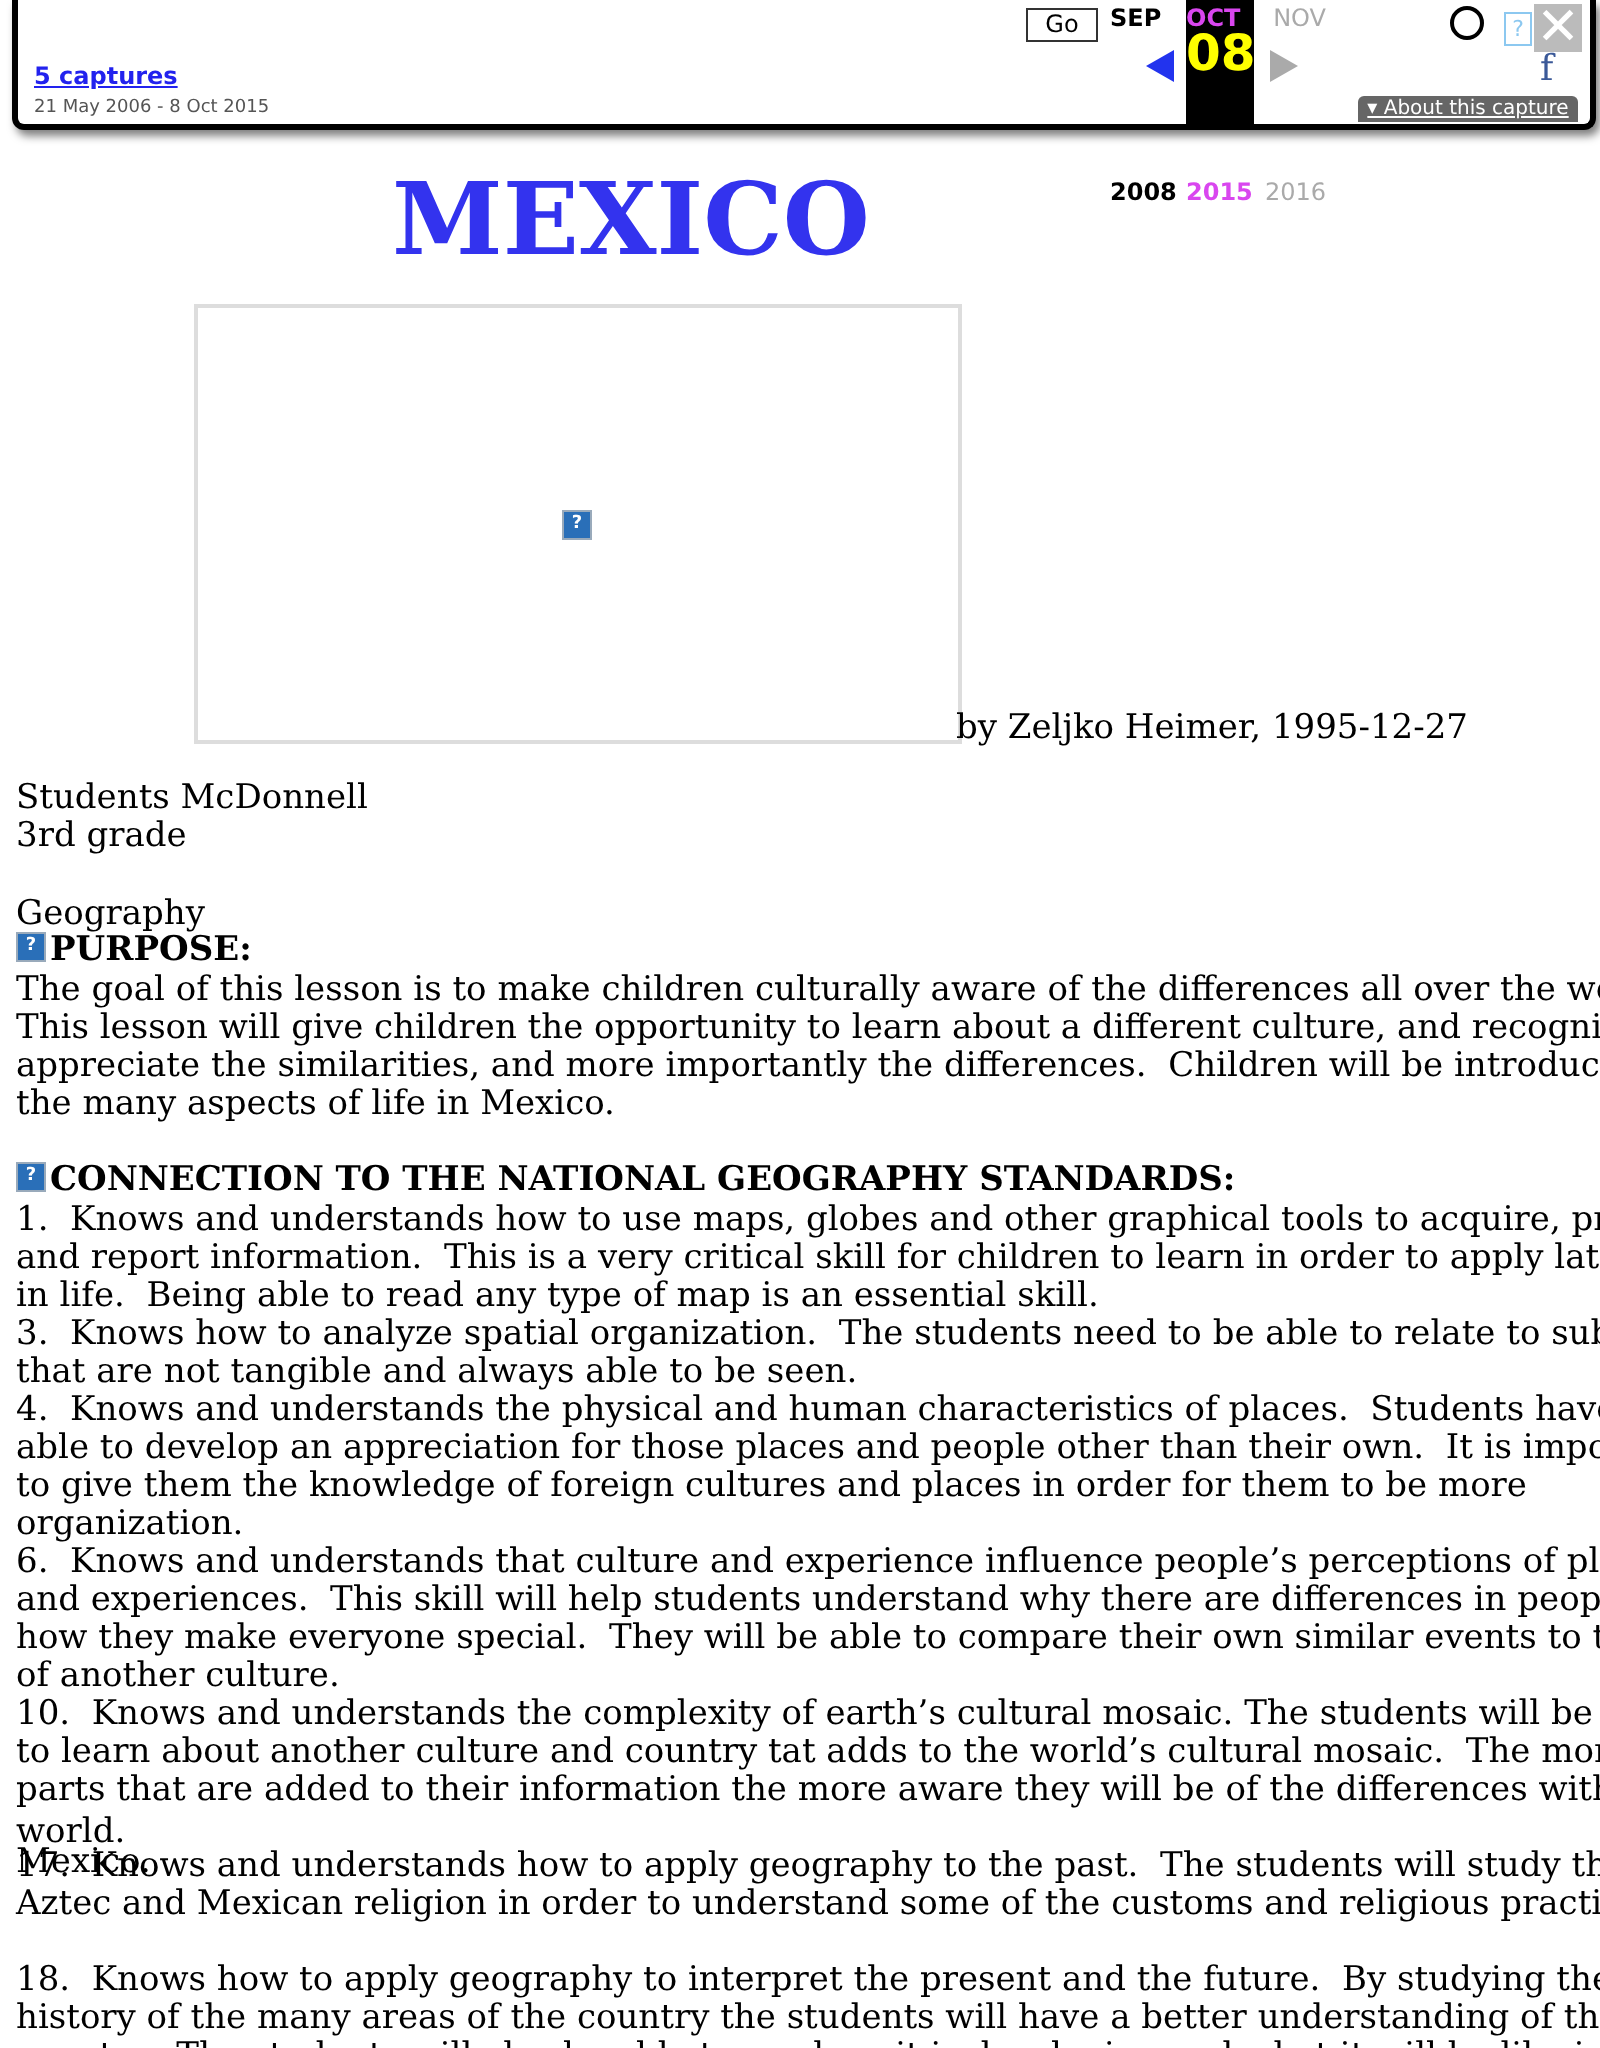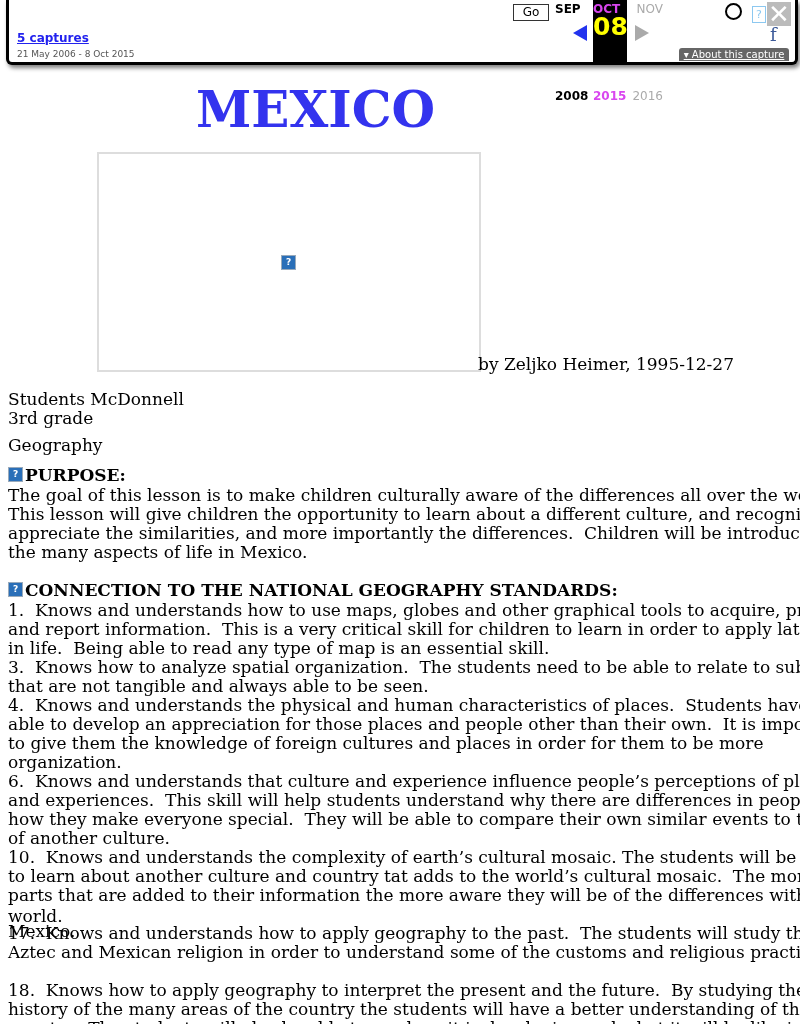--- a/index.html
+++ b/index.html
@@ -82,21 +82,21 @@
 
 <div class="title">MEXICO</div>
 
 <div class="img-box">
   <div class="broken">?</div>
 </div>
 <div class="byline">by Zeljko Heimer, 1995-12-27</div>
 
 <div class="text" style="top:390px">Students McDonnell</div>
 <div class="text" style="top:409px">3rd grade</div>
-<div class="text" style="top:436px">Geography</div>
+<div class="text" style="top:448px">Geography</div>
 
 <div class="head" style="top:466px">
   <span class="broken">?</span><span>PURPOSE:</span>
 </div>
 <div class="text" style="top:486px">The goal of this lesson is to make children culturally aware of the differences all over the world.</div>
 <div class="text" style="top:505px">This lesson will give children the opportunity to learn about a different culture, and recognize and</div>
 <div class="text" style="top:524px">appreciate the similarities, and more importantly the differences.  Children will be introduced to</div>
 <div class="text" style="top:543px">the many aspects of life in Mexico.</div>
 
 <div class="head" style="top:581px">

